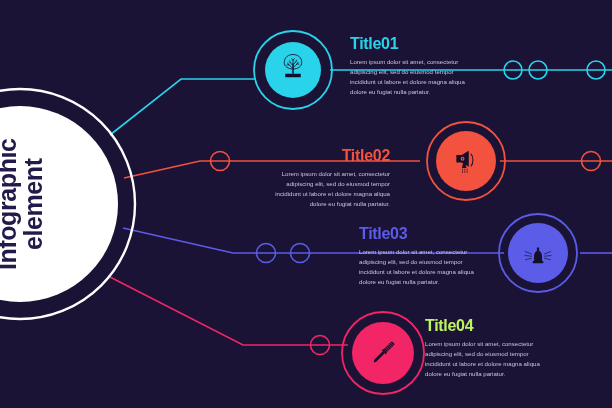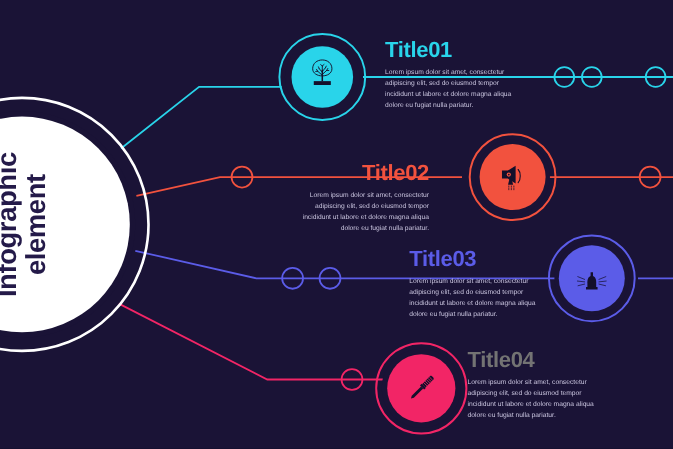--- a/index.html
+++ b/index.html
@@ -39,21 +39,21 @@
     color: #241a49;
     font-weight: bold;
     font-size: 25px;
     line-height: 1.05;
     letter-spacing: -0.4px;
   }
   .block {
     position: absolute;
   }
   .block .ttl {
-    font-size: 20px;
+    font-size: 16px;
     font-weight: bold;
     letter-spacing: -0.3px;
     margin: 0 0 5px 0;
     line-height: 1;
   }
   .block .body {
     font-size: 6.1px;
     line-height: 1.62;
     color: #c9c4de;
     margin: 0;
@@ -61,27 +61,27 @@
   }
   .block.right-align {
     text-align: right;
   }
   .block.right-align .body {
     margin-left: auto;
   }
   
   #block-1 { left: 350px; top: 36px; }
   #block-2 { left: 160px; top: 130px; width: 230px; margin-top: 18px; }
-  #block-3 { left: 372px; top: 226px; }
+  #block-3 { left: 359px; top: 226px; }
   #block-4 { left: 425px; top: 318px; }
 
   .t1 { color: #29d4ea; }
   .t2 { color: #f2523e; }
   .t3 { color: #5b5ce8; }
-  .t4 { color: #737373; }
+  .t4 { color: #bef264; }
 </style>
 </head>
 <body>
 
 <div id="stage">
 
   <svg id="linesvg" viewBox="0 0 612 408">
 
     <g>
       <path d="M110,135 L181,79 L256,79" fill="none" stroke="#29d4ea" stroke-width="1.6"></path>

